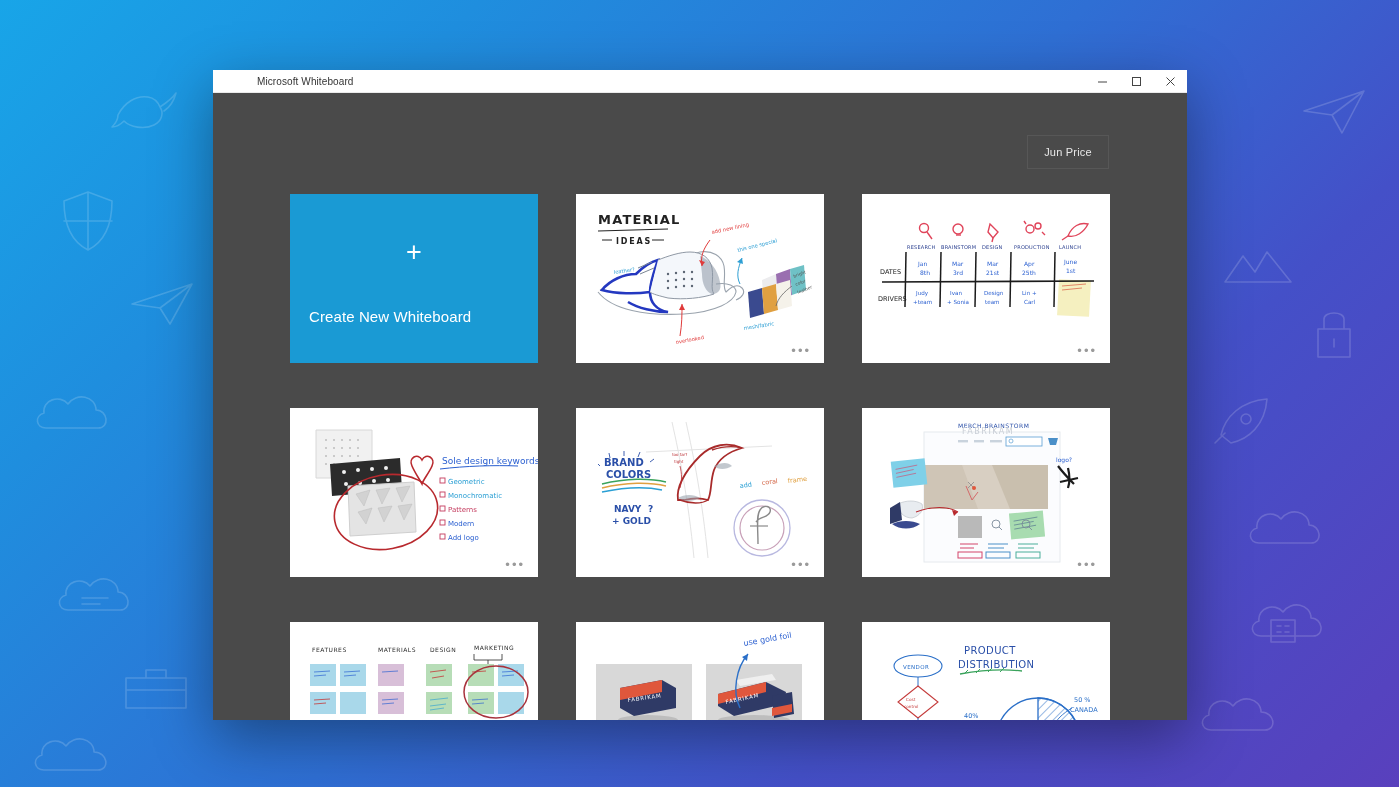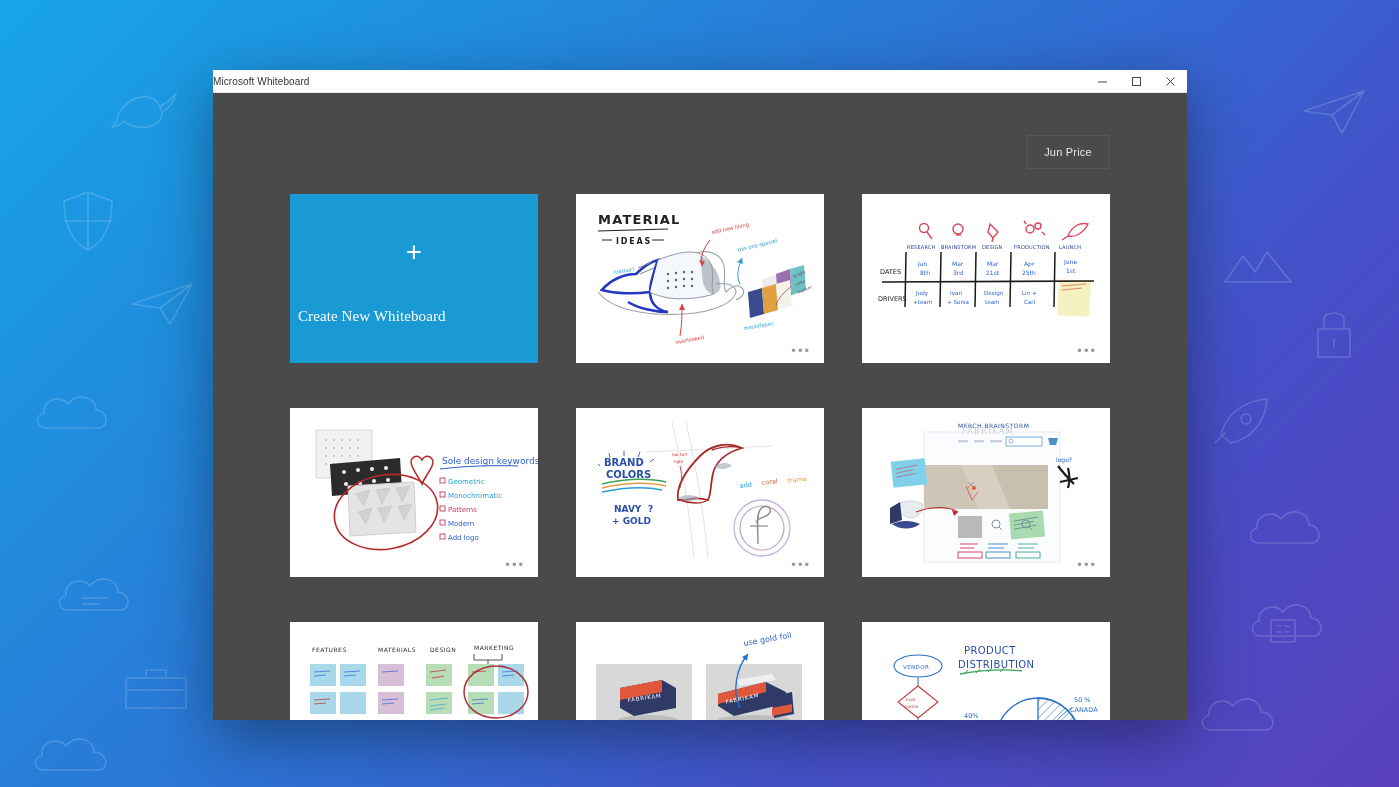--- a/index.html
+++ b/index.html
@@ -19,21 +19,21 @@
   
   #window {
     position: absolute; left: 213px; top: 70px; width: 974px; height: 650px;
     box-shadow: 0 18px 55px rgba(0,0,0,0.38);
     display: flex; flex-direction: column; overflow: hidden;
   }
   #titlebar {
     height: 23px; background: #ffffff; flex: 0 0 23px;
     display: flex; align-items: center; border-bottom: 1px solid #eaeaea;
   }
-  #titlebar .title { font-size: 10px; color: #333; letter-spacing: .1px; }
+  #titlebar .title { font-size: 10px; color: #333; letter-spacing: .1px; margin-left: 44px; }
   #titlebar .spacer { flex: 1; }
   .wbtn { width: 34px; height: 23px; display: flex; align-items: center; justify-content: center;
           color: #444; }
   .wbtn svg { display: block; }
 
   #app {
     flex: 1; background: #4a4a4a; position: relative; overflow: hidden;
   }
 
   
@@ -53,21 +53,21 @@
   }
   .tile { width: 248px; height: 169px; position: relative; background: #fff; overflow: hidden; }
 
   
   #create-tile {
     background: #1a9ad4; color: #fff; cursor: pointer;
     display: flex; flex-direction: column; justify-content: center;
   }
   #create-plus { text-align: center; font-size: 27px; font-weight: 300; line-height: 1;
                  margin-top: 6px; }
-  #create-label { font-size: 15px; padding: 0 0 0 8px; margin-top: 42px; letter-spacing: .1px; font-family: Liberation Serif, serif; }
+  #create-label { font-size: 15px; padding: 0 0 0 19px; margin-top: 42px; letter-spacing: .1px; }
 
   .dots { position: absolute; right: 13px; bottom: 6px; color: #9a9a9a; font-size: 13px;
           letter-spacing: 2px; line-height: 1; cursor: pointer; }
   .thumb { position: absolute; inset: 0; }
   .thumb svg { width: 100%; height: 100%; display: block; }
 
   
   .hw { font-family: "DejaVu Sans", sans-serif; }
 </style>
 </head>

